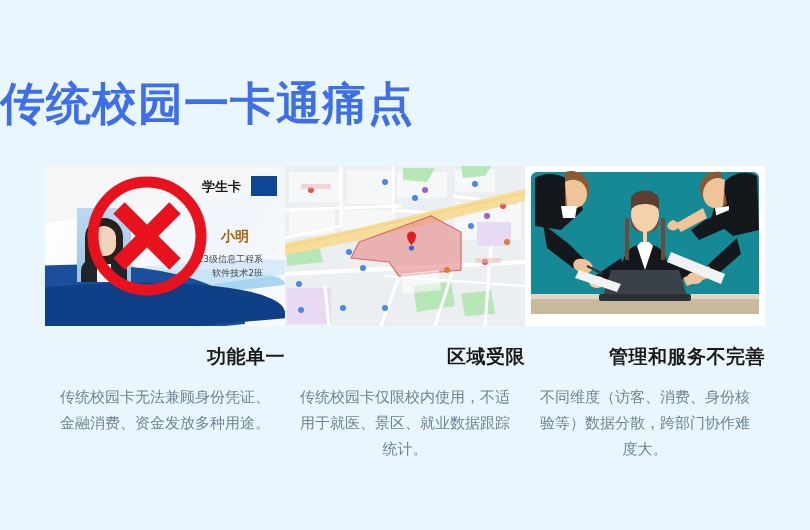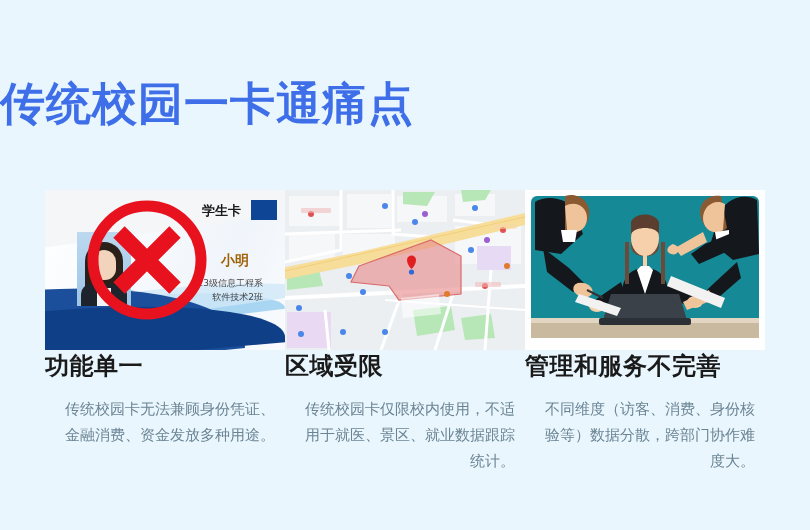--- a/index.html
+++ b/index.html
@@ -16,39 +16,39 @@
     position:absolute;left:0;top:78px;width:810px;
     text-align:left;
     font-size:45px;line-height:52px;
     font-weight:bold;
     color:#3f6fe8;
     letter-spacing:1px;
     font-family:"DejaVu Sans","Liberation Sans",sans-serif;
   }
 
   
-  .cols{position:absolute;left:0;top:190px;width:734px;height:320px;}
+  .cols{position:absolute;left:0;top:166px;width:734px;height:320px;}
   .col{position:absolute;top:0;width:240px;}
   .col-0{left:45px;}
   .col-1{left:285px;}
   .col-2{left:525px;}
 
   .thumb{
     position:relative;width:240px;height:160px;
     overflow:hidden;background:#fff;
   }
 
   .heading{
-    text-align:left;
-    font-size:24px;font-weight:bold;color:#1a1a1a;
+    margin-top:18px;text-align:right;
+    font-size:19px;font-weight:bold;color:#1a1a1a;
     letter-spacing:.5px;
     font-family:"DejaVu Sans","Liberation Sans",sans-serif;
   }
   .body-text{
-    margin-top:14px;text-align:right;
+    margin-top:14px;text-align:center;
     font-size:15px;line-height:26px;color:#6b8494;
     padding:0 10px;
     font-family:"DejaVu Sans","Liberation Sans",sans-serif;
   }
 
   
   .idcard{position:absolute;inset:0;background:#f4f6f8;}
   .idcard .sheen{
     position:absolute;left:-20px;top:40px;width:300px;height:160px;
     background:linear-gradient(120deg,#ffffff 0%,#f0f5fb 60%,#ffffff 100%);

